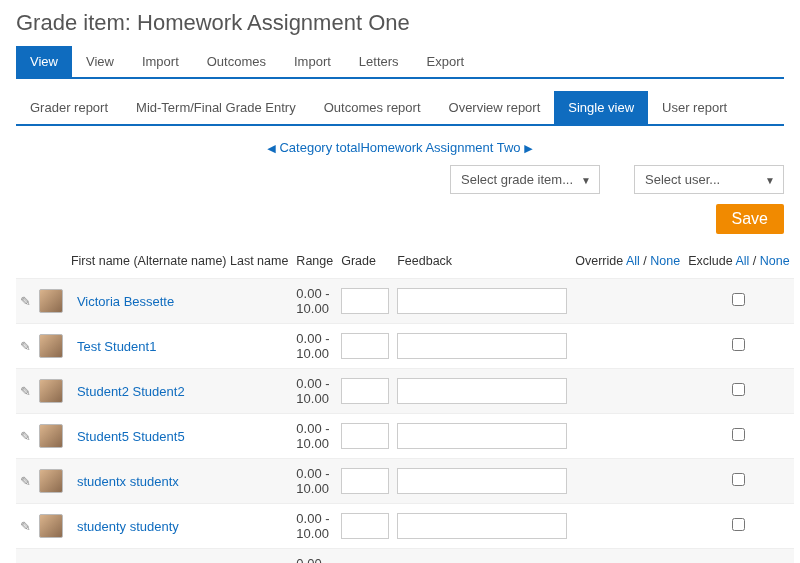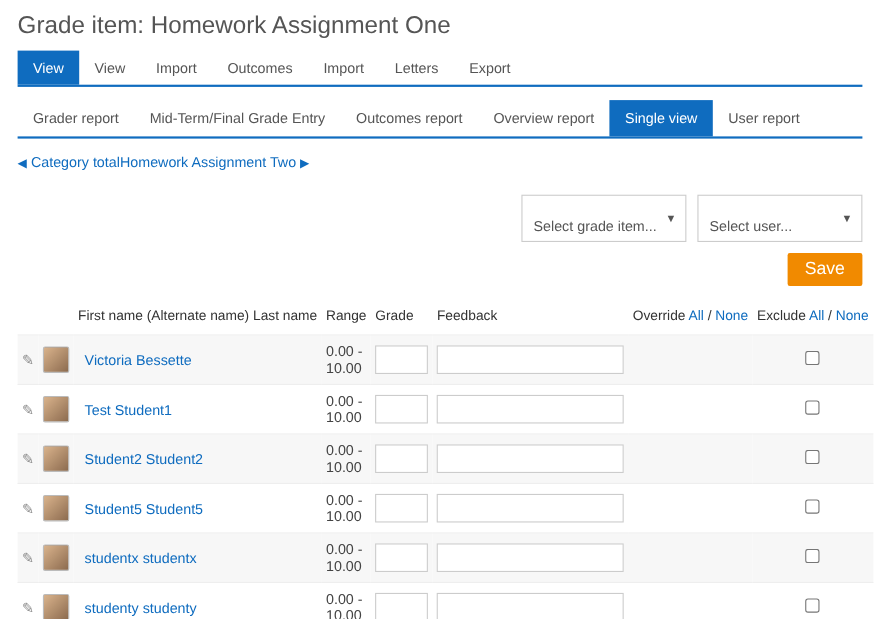--- a/index.html
+++ b/index.html
@@ -5,25 +5,25 @@
   * { box-sizing: border-box; margin: 0; padding: 0; }
   body { font-family: "Segoe UI", Arial, sans-serif; font-size: 13px; color: #333; background: #fff; width: 800px; }
   .wrap { padding: 10px 16px; }
   h1 { font-size: 22px; font-weight: 400; color: #555; margin-bottom: 10px; }
   .tabs-primary { display: flex; border-bottom: 2px solid #0f6cbf; }
   .tabs-primary .tab { padding: 8px 14px; color: #555; cursor: pointer; font-size: 13px; }
   .tabs-primary .tab.active { background: #0f6cbf; color: #fff; }
   .tabs-secondary { display: flex; border-bottom: 2px solid #0f6cbf; margin-top: 12px; }
   .tabs-secondary .tab { padding: 9px 14px; color: #555; cursor: pointer; font-size: 13px; }
   .tabs-secondary .tab.active { background: #0f6cbf; color: #fff; }
-  .nav-row { display: flex; justify-content: flex-start; margin: 14px 0 22px; font-size: 13px; }
+  .nav-row { display: flex; justify-content: center; margin: 14px 0 10px; font-size: 13px; }
   .nav-row a { color: #0f6cbf; text-decoration: none; cursor: pointer; }
   .arrow { font-size: 11px; }
   .selects-row { display: flex; justify-content: flex-end; gap: 10px; margin-bottom: 10px; }
-  .select { position: relative; background: #fff; border: 1px solid #ccc; padding: 20px 22px 6px 10px; font-size: 13px; color: #555; min-width: 150px; cursor: pointer; }
+  .select { position: relative; background: #fff; border: 1px solid #ccc; padding: 6px 22px 6px 10px; font-size: 13px; color: #555; min-width: 150px; cursor: pointer; margin-left: 24px; }
   .select .caret { position: absolute; right: 8px; top: 50%; transform: translateY(-50%); font-size: 10px; color: #555; }
   .save-row { display: flex; justify-content: flex-end; margin-bottom: 14px; }
   .btn-save { background: #f18a00; color: #fff; border: none; padding: 6px 16px; font-size: 16px; cursor: pointer; border-radius: 2px; }
   table { width: 100%; border-collapse: collapse; }
   th { text-align: left; font-weight: 400; color: #333; font-size: 12.5px; padding: 6px 4px 10px; white-space: nowrap; }
   th .link { color: #0f6cbf; cursor: pointer; }
   td { padding: 7px 4px; font-size: 13px; vertical-align: middle; }
   tbody tr:nth-child(odd) { background: #f7f7f7; }
   tbody tr { border-top: 1px solid #eee; }
   .pencil { color: #888; font-size: 13px; cursor: pointer; }

